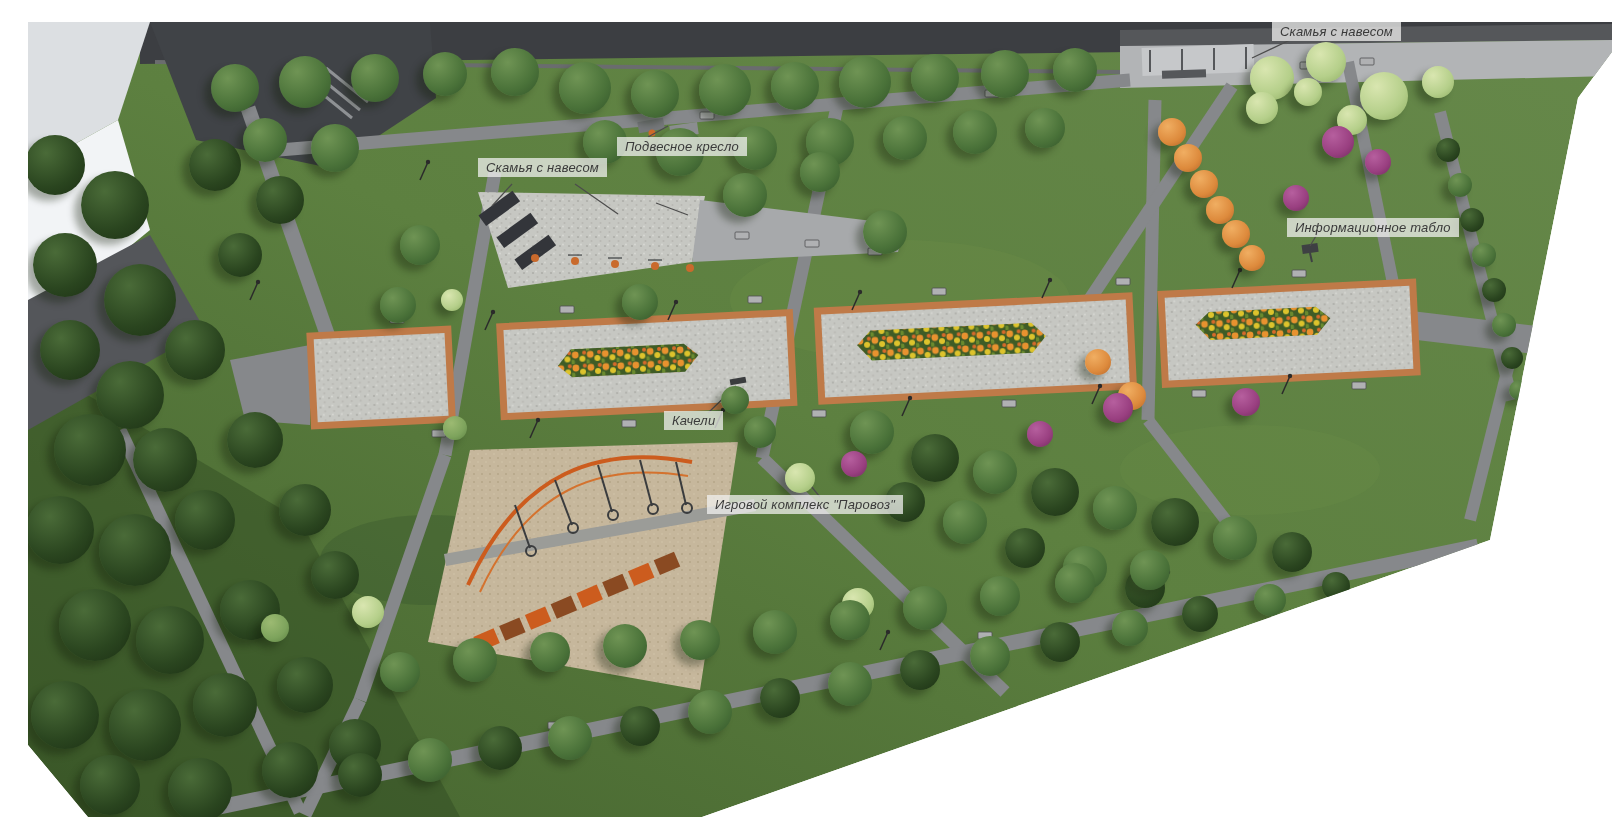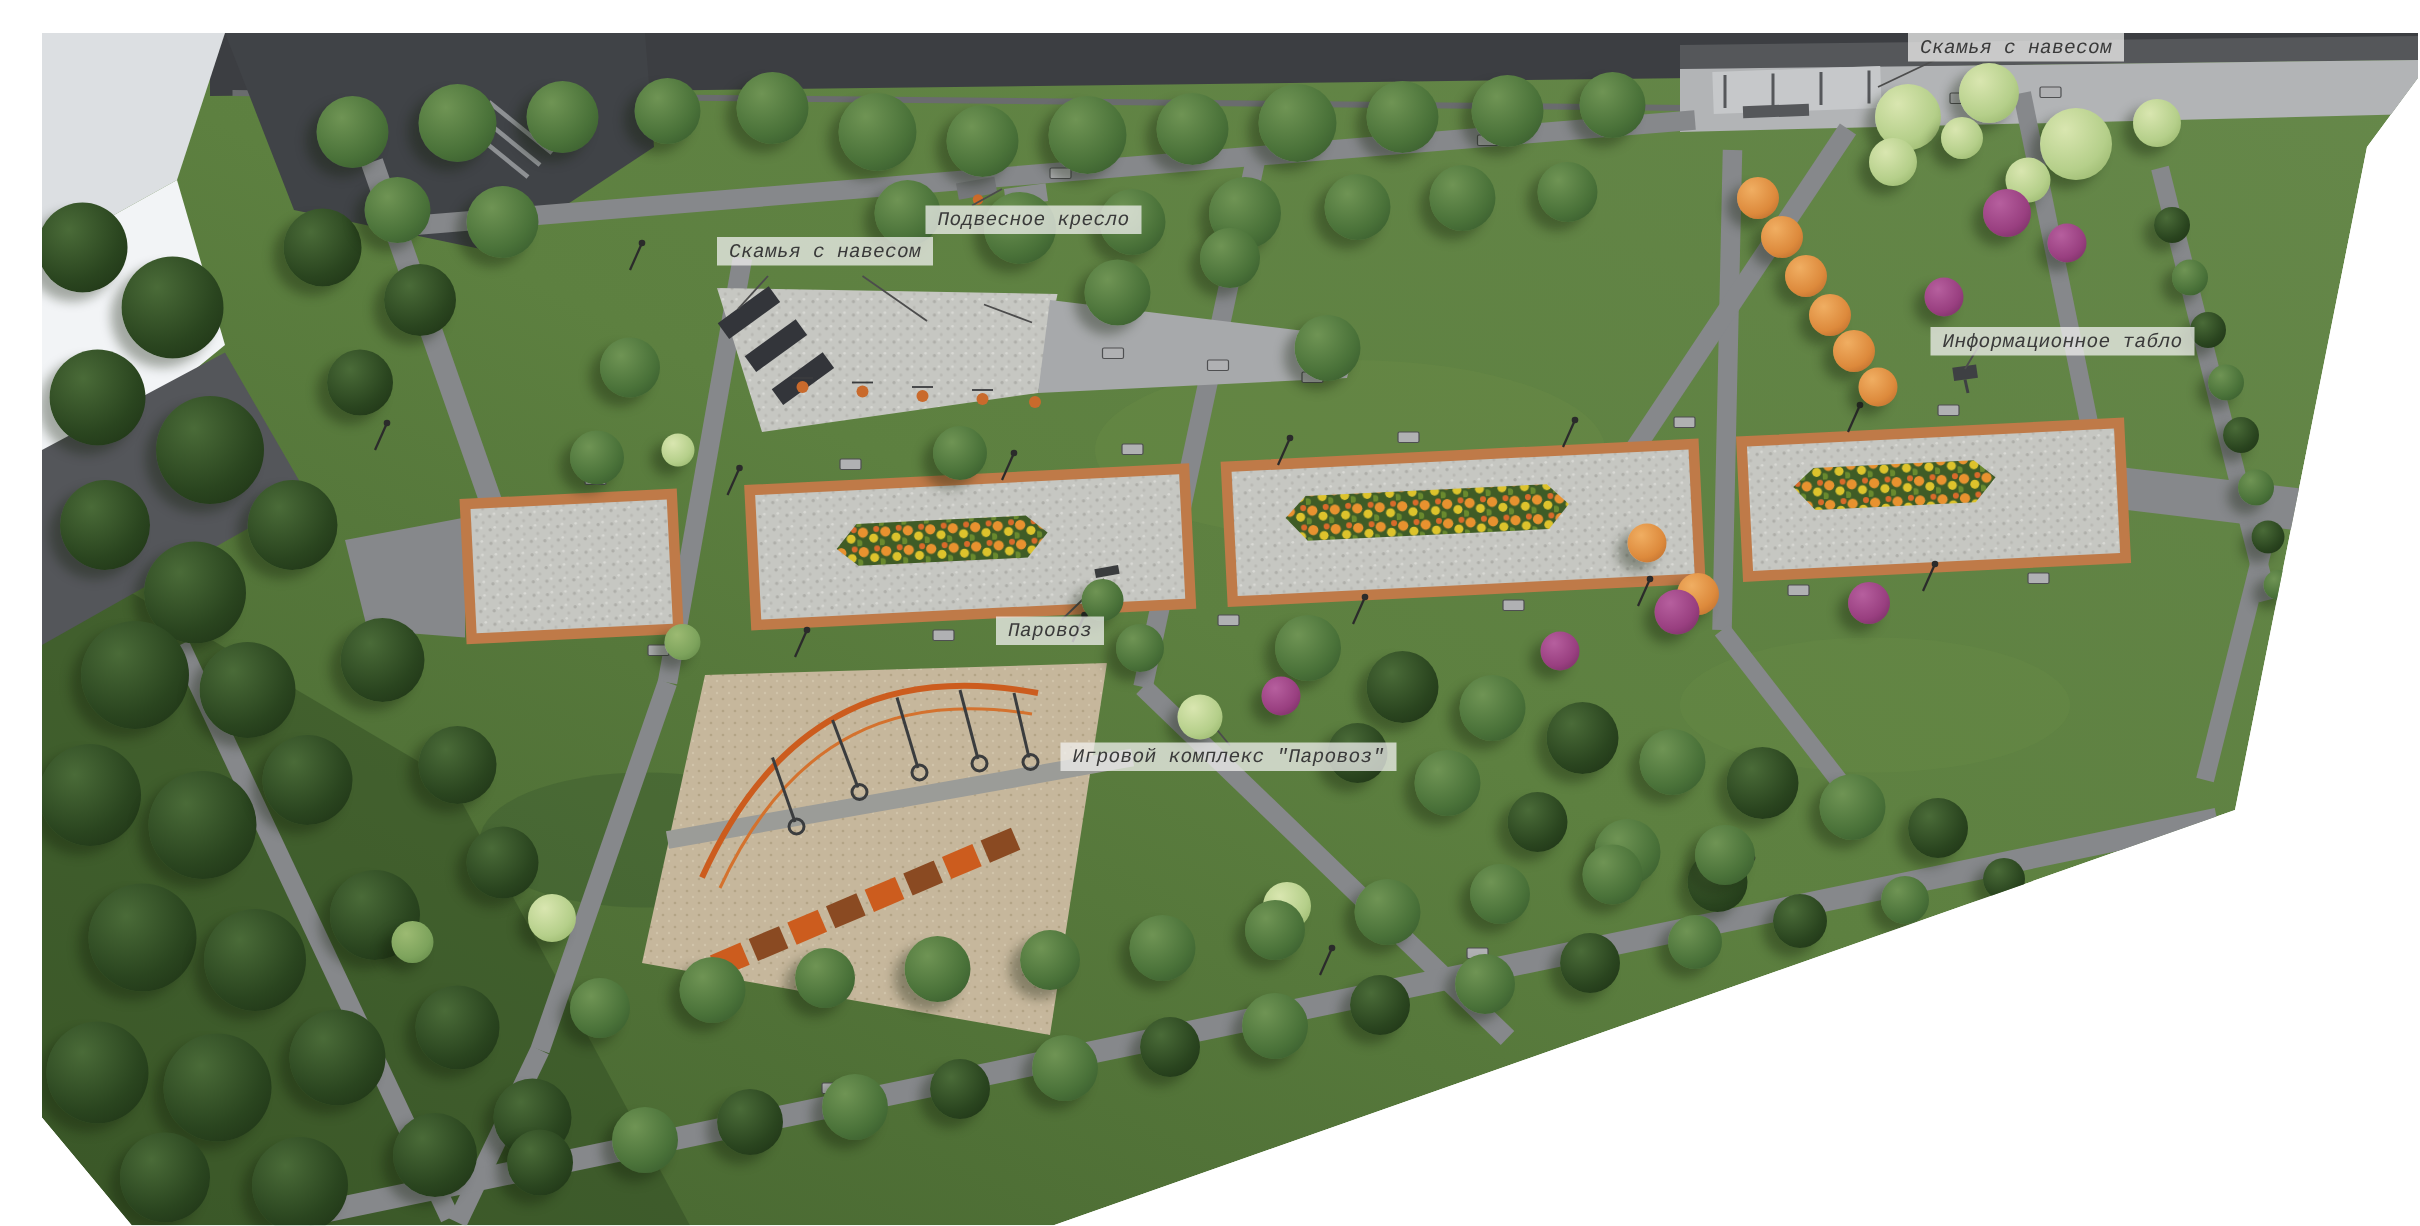--- a/index.html
+++ b/index.html
@@ -21,21 +21,21 @@
   .t-l{background:radial-gradient(circle at 35% 30%, #9cba72, #7da35c 60%, #5d8243 100%);}
   .t-y{background:radial-gradient(circle at 35% 30%, #d9e6b0, #b5cf8a 60%, #8fae63 100%);}
   .t-a{background:radial-gradient(circle at 35% 30%, #f0ae62, #dd8a3c 60%, #b5662a 100%);}
   .t-p{background:radial-gradient(circle at 35% 30%, #b65f9e, #993f80 60%, #6f2c5c 100%);}
   
   .label{
     position:absolute;
     font-style:italic;font-size:13px;line-height:15px;letter-spacing:.2px;
     color:var(--c-label-text,#3a3a3a);
     background:rgba(242,242,240,.74);
-    padding:2px 8px;white-space:nowrap;font-family:Liberation Mono, monospace;
+    padding:2px 8px;white-space:nowrap;
   }
   
   .f-path{stroke:var(--c-path-gray,#86888b);fill:none;}
   .bench{fill:#b0b1b3;stroke:#4e4f51;stroke-width:.8;}
   .lamp-arm{stroke:#2b2b2b;stroke-width:1.5;}
   .lamp-head{fill:#2b2b2b;}
   .leader{stroke:#4c4c4c;stroke-width:1.2;fill:none;}
 </style>
 </head>
 <body>
@@ -434,16 +434,16 @@
       <div class="tree t-p" style="left: 1232px; top: 388px; height: 28px; width: 28px;"></div>
       <div class="tree t-p" style="left: 1103px; top: 393px; height: 30px; width: 30px;"></div>
       <div class="tree t-p" style="left: 1027px; top: 421px; height: 26px; width: 26px;"></div>
       <div class="tree t-p" style="left: 841px; top: 451px; height: 26px; width: 26px;"></div>
     </div>
 
   <div class="label" style="left:1272px;top:22px">Скамья с навесом</div>
   <div class="label" style="left:617px;top:137px">Подвесное кресло</div>
   <div class="label" style="left:478px;top:158px">Скамья с навесом</div>
   <div class="label" style="left:1287px;top:218px">Информационное табло</div>
-  <div class="label" style="left:664px;top:411px">Паровоз</div>
+  <div class="label" style="left:664px;top:411px">Качели</div>
   <div class="label" style="left:707px;top:495px">Игровой комплекс "Паровоз"</div>
 
 </div>
 
 </body></html>

